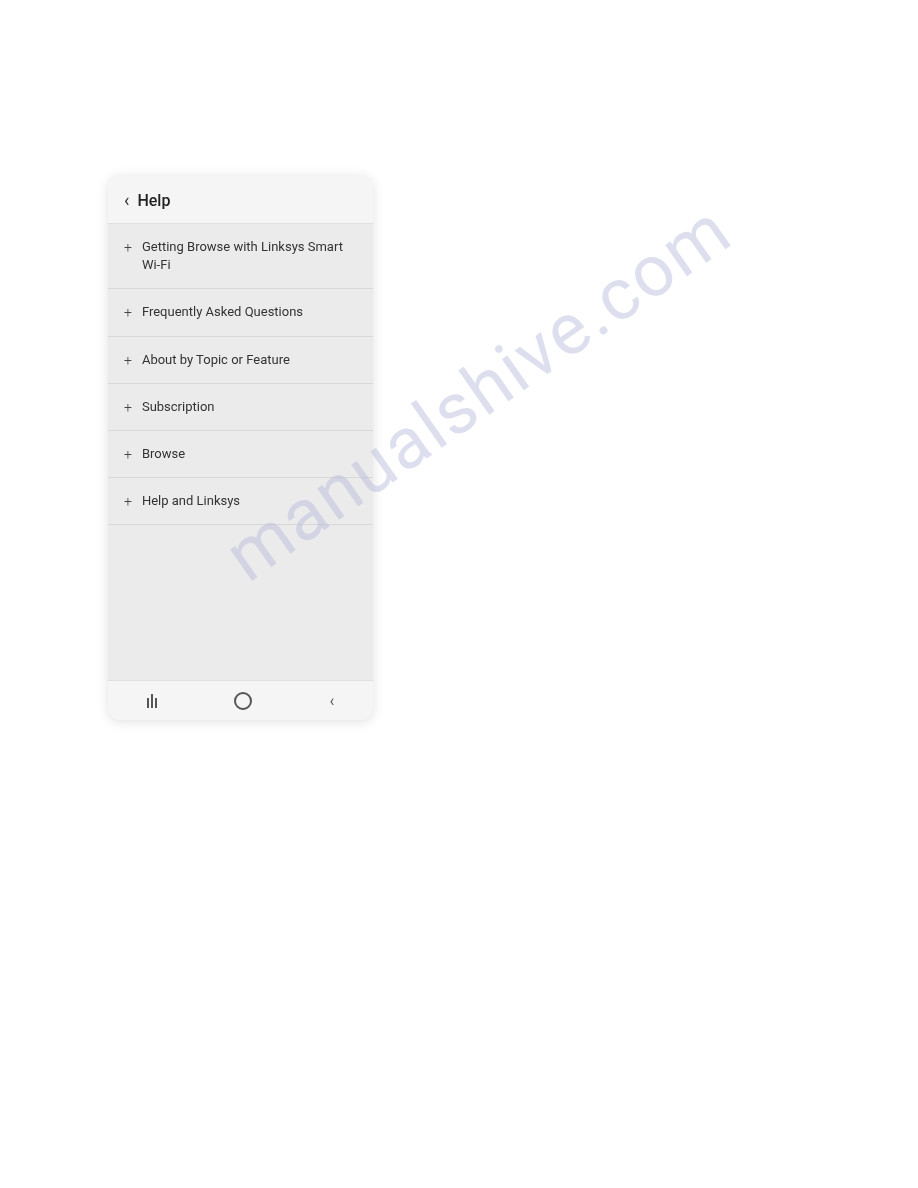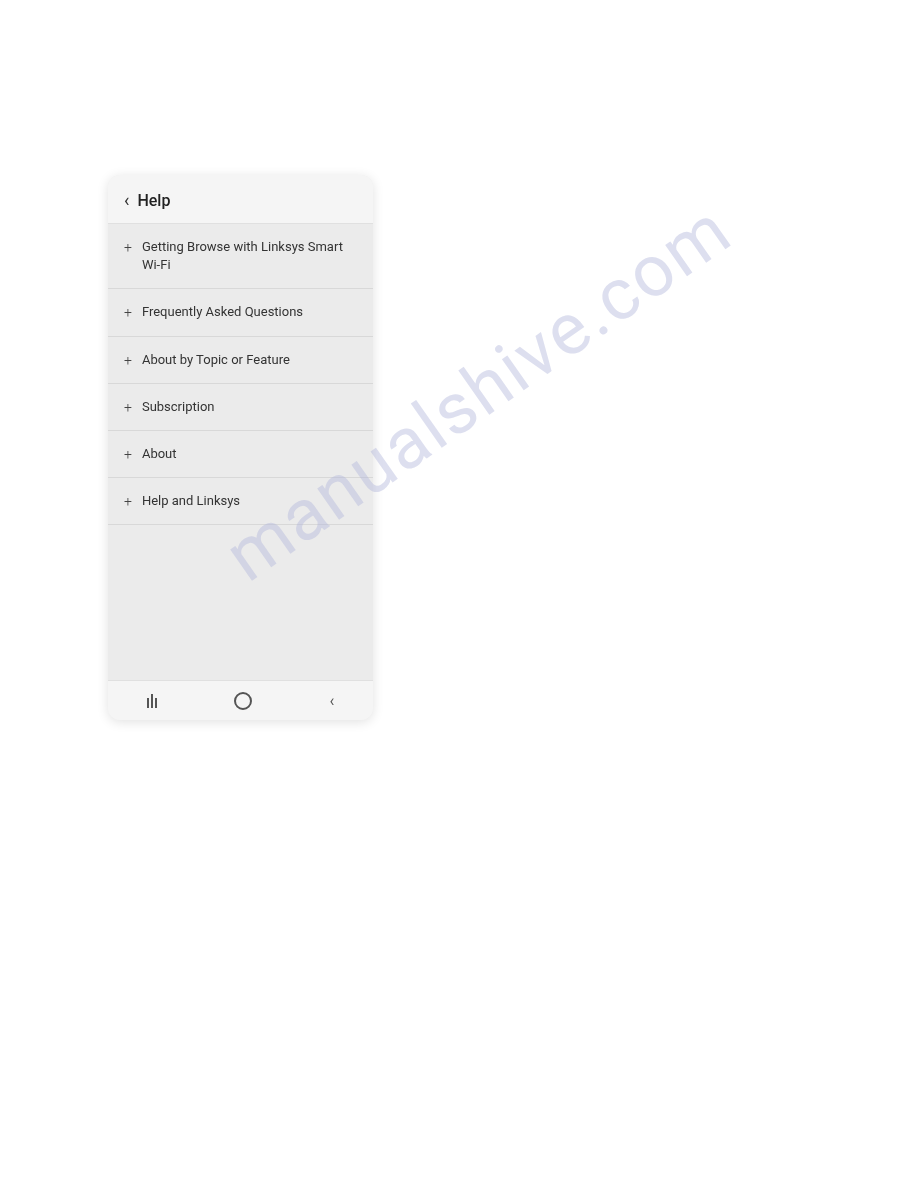--- a/index.html
+++ b/index.html
@@ -163,21 +163,21 @@
       <span class="menu-label">About by Topic or Feature</span>
     </div>
 
     <div class="menu-item">
       <span class="menu-icon">+</span>
       <span class="menu-label">Subscription</span>
     </div>
 
     <div class="menu-item">
       <span class="menu-icon">+</span>
-      <span class="menu-label">About</span>
+      <span class="menu-label">Browse</span>
     </div>
 
     <div class="menu-item">
       <span class="menu-icon">+</span>
       <span class="menu-label">Help and Linksys</span>
     </div>
 
   </div>
 
   <div class="bottom-nav">

